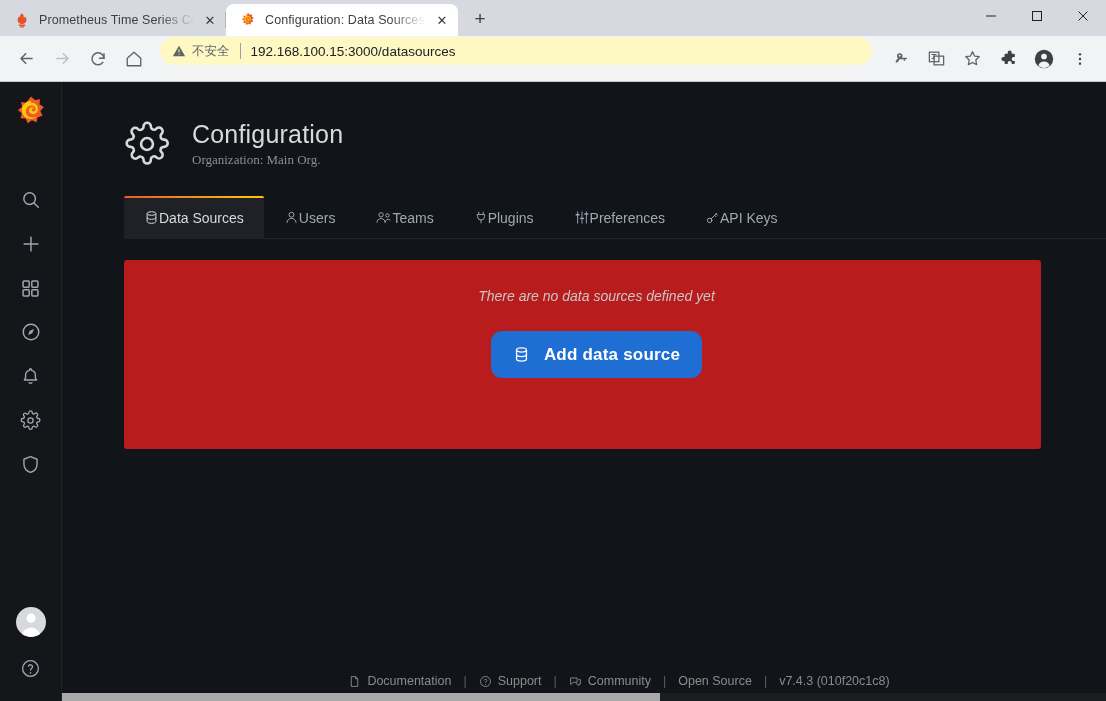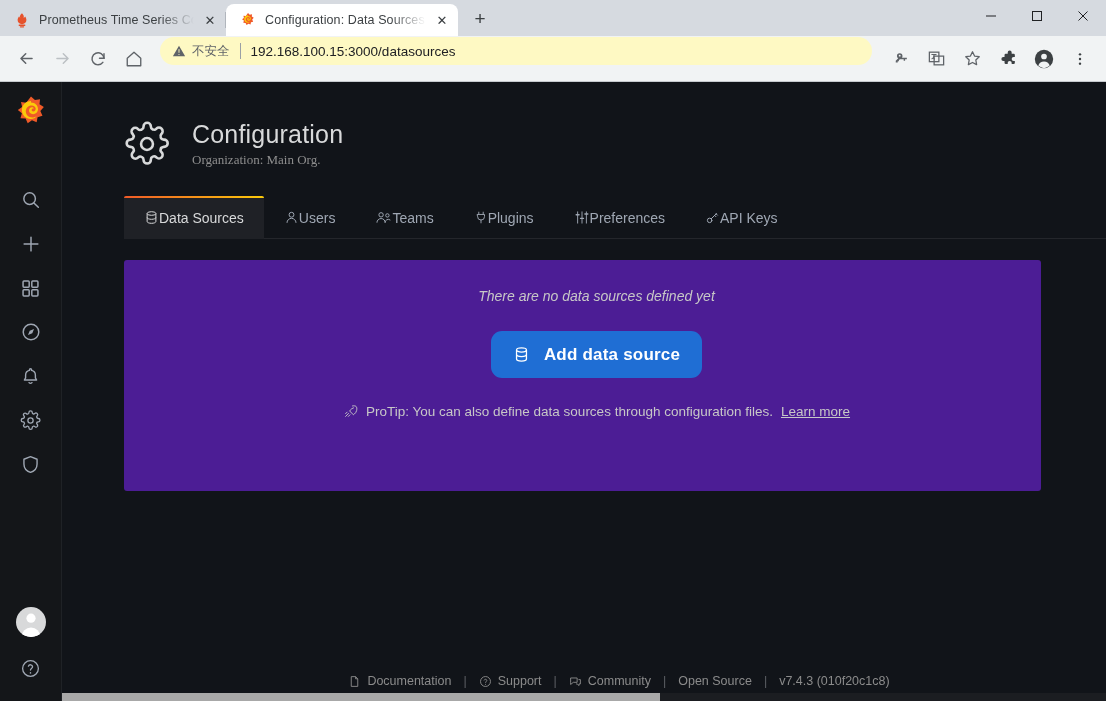--- a/index.html
+++ b/index.html
@@ -116,22 +116,22 @@
   .gtab .gtab-ico { display: flex; align-items: center; color: #9fa7b3; }
   .gtab.active { color: #d8d9da; background: #1f2126; border-radius: 3px 3px 0 0; }
   .gtab.active .gtab-ico { color: #d8d9da; }
   .gtab.active::before {
     content: ""; position: absolute; left: 0; right: 0; top: 0; height: 2px;
     background: linear-gradient(90deg, #f05a28 0%, #fbca0a 100%);
     border-radius: 2px 2px 0 0;
   }
 
   .panel {
-    margin: 21px 0 0 62px; background: #4c1d95;
-    border-radius: 3px; width: 917px; height: 231px;
+    margin: 21px 0 0 62px; background: #b91c1c;
+    border-radius: 3px; width: 917px; height: 189px;
     display: flex; flex-direction: column; align-items: center;
     justify-content: flex-start; padding-top: 28px; padding-left: 28px;
   }
   .empty-msg { font-size: 14px; color: #c7c7c7; font-style: italic; }
   .btn-primary {
     margin-top: 27px; height: 47px; padding: 0 22px;
     background: #1f6ed4; color: #ffffff; border: none; border-radius: 11px;
     font-size: 17px; font-weight: bold; font-family: "Liberation Sans", sans-serif;
     display: flex; align-items: center; gap: 14px; letter-spacing: .2px;
   }
@@ -431,30 +431,20 @@
           <span>
             <svg width="17" height="17" viewBox="0 0 24 24" fill="none" stroke="#ffffff" stroke-width="1.8">
                 <ellipse cx="12" cy="5.6" rx="7" ry="2.9"></ellipse>
                 <path d="M5 5.6v12.8c0 1.6 3.1 2.9 7 2.9s7-1.3 7-2.9V5.6"></path>
                 <path d="M5 12c0 1.6 3.1 2.9 7 2.9s7-1.3 7-2.9"></path>
               </svg>
           </span>
           <span>Add data source</span>
         </button>
 
-        <div class="protip">
-          <span>
-            <svg width="15" height="15" viewBox="0 0 24 24" fill="none" stroke="currentColor" stroke-width="1.5" stroke-linejoin="round">
-                <path d="M14.6 3.2c2.6-.6 5.2-.4 6.4.8s1.4 3.8.8 6.4c-.6 2.5-2 4.3-3.8 5.8l-1.3 1.1-6.2-6.2 1.1-1.3c1.5-1.8 3.3-3.2 5.8-3.8"></path>
-                <path d="M9.3 14.7l-5.6 5.6M7.1 12.5l-3.4 3.4M11.5 16.9l-3.4 3.4"></path>
-              </svg>
-          </span>
-          <span>ProTip: You can also define data sources through configuration files.</span>
-          <a href="#">Learn more</a>
-        </div>
       </div>
 
       <div class="footer">
         <a class="fl" href="#">
           <span>
             <svg width="13" height="13" viewBox="0 0 24 24" fill="none" stroke="currentColor" stroke-width="1.7" stroke-linejoin="round">
                 <path d="M14 3H6v18h12V7z"></path>
                 <path d="M14 3v4h4"></path>
               </svg>
           </span>

